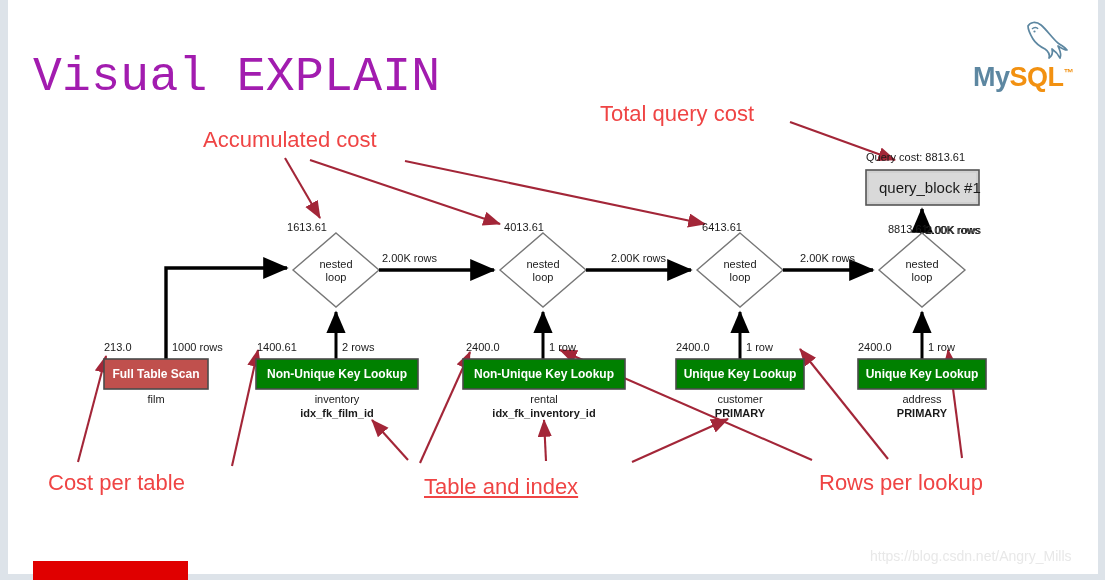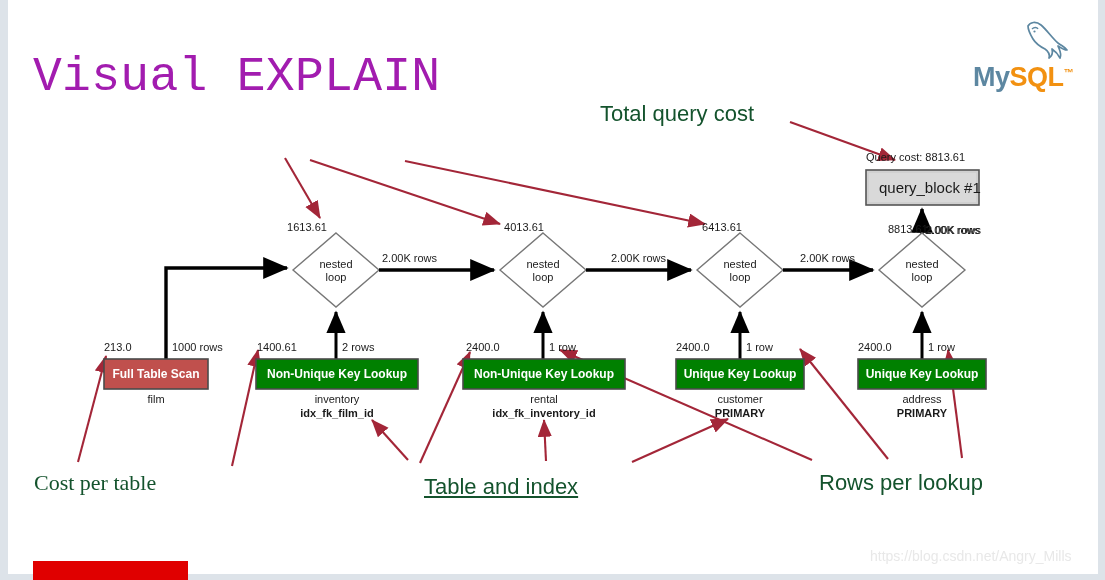--- a/index.html
+++ b/index.html
@@ -81,26 +81,26 @@
   .logo-dolphin {
     position: absolute;
     left: 40px;
     top: -2px;
   }
 
   
   .annot {
     position: absolute;
     font-size: 22px;
-    color: #14532d;
+    color: #ef4444;
     white-space: nowrap;
   }
   .annot-accumulated { left: 203px; top: 127px; }
   .annot-total       { left: 600px; top: 101px; }
-  .annot-costper     { left: 34px;  top: 470px; font-family: Liberation Serif, serif; }
+  .annot-costper     { left: 48px;  top: 470px; }
   .annot-tableindex  { left: 424px; top: 474px; text-decoration: underline; }
   .annot-rowslookup  { left: 791px; top: 470px; margin-left: 28px; }
 
   
   svg.diagram {
     position: absolute;
     left: 0; top: 0;
     width: 1105px;
     height: 580px;
     overflow: visible;
@@ -179,20 +179,21 @@
     <svg class="logo-dolphin" width="62" height="48" viewBox="0 0 62 48">
       <path d="M20 6 C22 2, 28 1, 33 5 C39 10, 44 18, 50 23 C54 26, 57 27, 59 30 C56 30, 53 28, 50 26 C52 31, 54 34, 52 38 C50 34, 47 31, 44 29 C45 33, 44 36, 41 38 C42 34, 40 31, 37 29 C33 27, 28 24, 25 19 C22 14, 20 10, 20 6 Z" fill="none" stroke="#5d87a1" stroke-width="1.7" stroke-linejoin="round"></path>
       <path d="M24 9 C26 7, 29 7, 30 9" fill="none" stroke="#5d87a1" stroke-width="1.4"></path>
       <circle cx="26.5" cy="11.5" r="1.1" fill="#5d87a1"></circle>
     </svg>
     <div class="logo-text">
       <span class="logo-my">My</span><span class="logo-sql">SQL</span><span class="logo-tm">™</span>
     </div>
   </div>
 
+  <div class="annot annot-accumulated">Accumulated cost</div>
   <div class="annot annot-total">Total query cost</div>
   <div class="annot annot-costper">Cost per table</div>
   <div class="annot annot-tableindex">Table and index</div>
   <div class="annot annot-rowslookup">Rows per lookup</div>
 
   <svg class="diagram" viewBox="0 0 1105 580">
     <defs>
       <marker id="blackArrow" markerWidth="9" markerHeight="9" refX="7" refY="3.2" orient="auto">
         <path d="M0,0 L7.5,3.2 L0,6.4 z" fill="#000000"></path>
       </marker>

